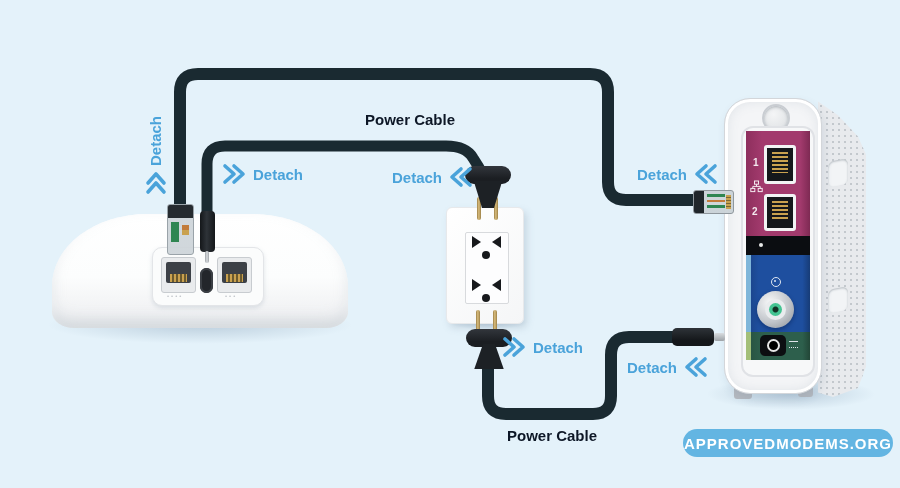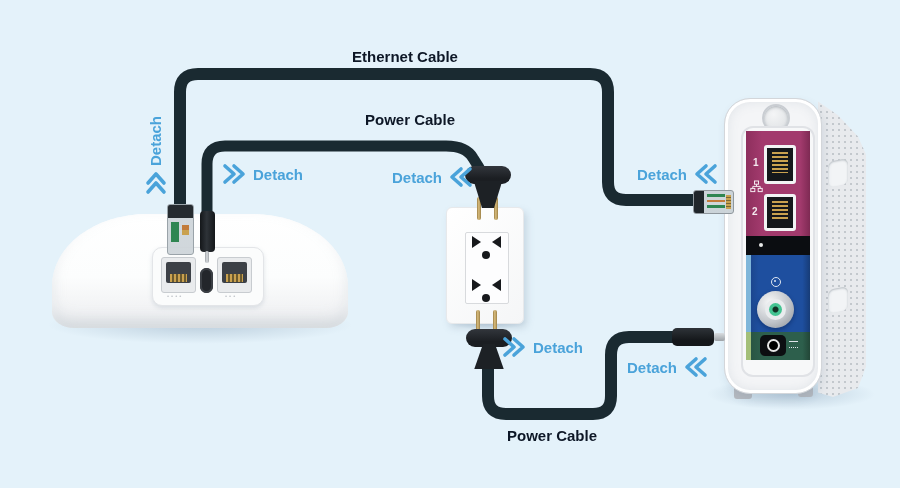--- a/index.html
+++ b/index.html
@@ -256,21 +256,20 @@
   <div class="plug-body-down" style="left:465px;top:181px;"></div>
 
   <div class="prong" style="left:476px;top:310px;"></div>
   <div class="prong" style="left:493px;top:310px;"></div>
   <div class="plug-head" style="left:466px;top:329px;"></div>
   <div class="plug-body-up" style="left:466px;top:344px;"></div>
 
   <div class="eth-plug-modem"></div>
   <div class="dc-plug-modem"></div>
 
-  <div class="cable-label" style="left:325px;top:48px;width:160px;">Ethernet Cable</div>
   <div class="cable-label" style="left:340px;top:111px;width:140px;">Power Cable</div>
   <div class="cable-label" style="left:482px;top:427px;width:140px;">Power Cable</div>
 
   <div class="detach-vertical">Detach</div>
   <svg class="chev chev-up" width="24" height="22" viewBox="0 0 24 22">
     <polyline points="3,3 12,11 3,19" fill="none" stroke="#4aa3da" stroke-width="3.6" stroke-linecap="round" stroke-linejoin="round"></polyline>
     <polyline points="12,3 21,11 12,19" fill="none" stroke="#4aa3da" stroke-width="3.6" stroke-linecap="round" stroke-linejoin="round"></polyline>
   </svg>
 
   <div class="detach" style="left:222px;top:163px;">
@@ -306,14 +305,15 @@
   </div>
 
   <div class="detach" style="left:627px;top:356px;">
     <span>Detach</span>
     <svg class="chev left" width="24" height="22" viewBox="0 0 24 22">
       <polyline points="3,3 12,11 3,19" fill="none" stroke="#4aa3da" stroke-width="3.6" stroke-linecap="round" stroke-linejoin="round"></polyline>
       <polyline points="12,3 21,11 12,19" fill="none" stroke="#4aa3da" stroke-width="3.6" stroke-linecap="round" stroke-linejoin="round"></polyline>
     </svg>
   </div>
 
+  <div class="badge">APPROVEDMODEMS.ORG</div>
 
 </div>
 
 </body></html>

